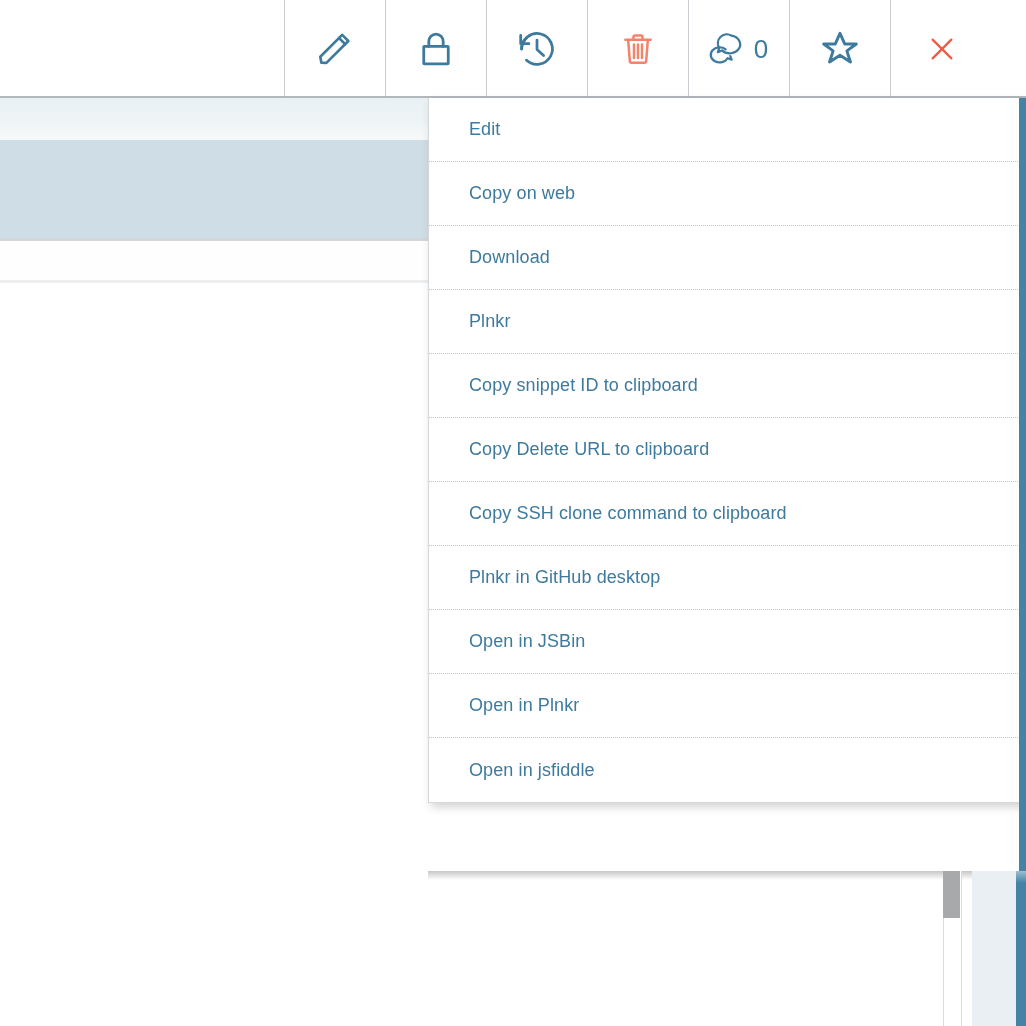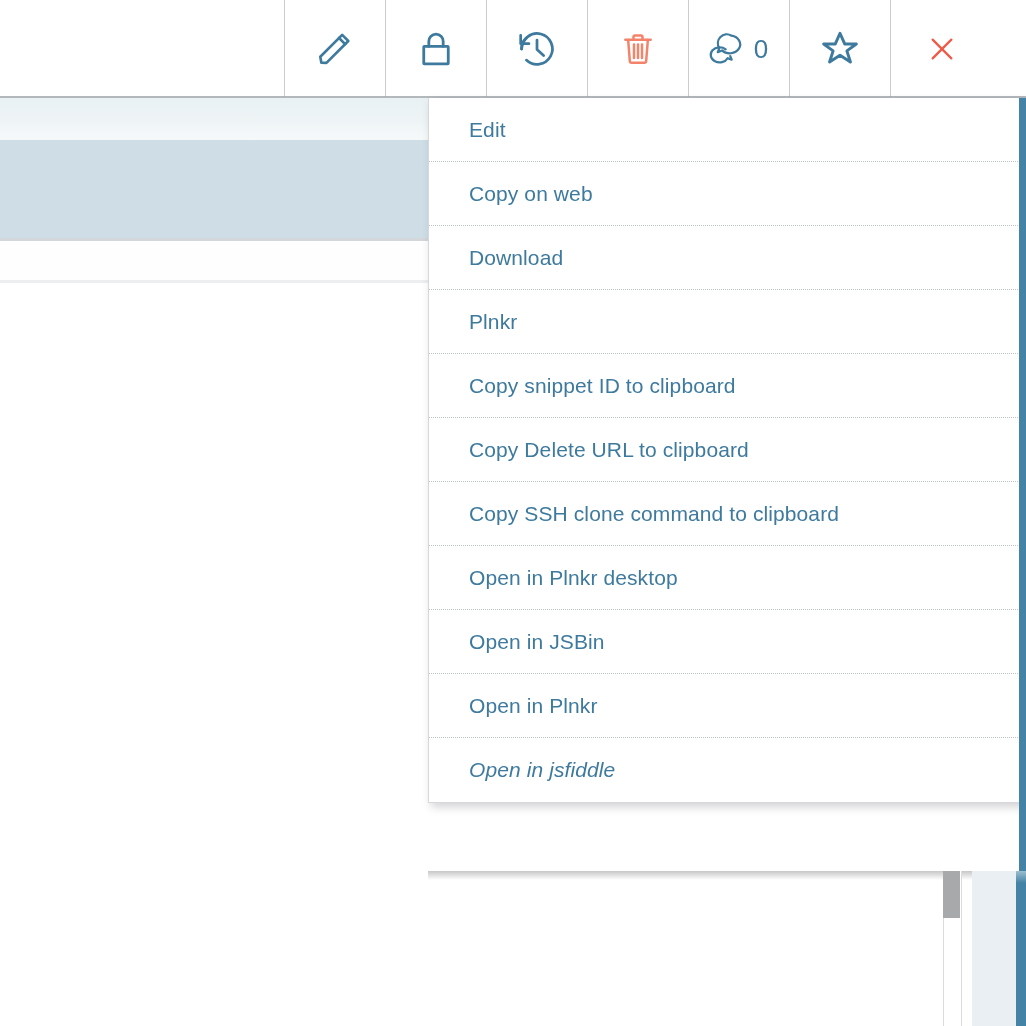--- a/index.html
+++ b/index.html
@@ -121,29 +121,29 @@
     box-sizing: border-box;
     box-shadow: 3px 4px 9px rgba(0,0,0,.18);
     z-index: 20;
   }
   .menu-item {
     height: 64px;
     display: flex;
     align-items: center;
     box-sizing: border-box;
     padding-left: 40px;
-    font-size: 21px;
+    font-size: 18px;
     color: #3d7a9e;
     background: #ffffff;
     border-bottom: 1px dotted #bfc4c7;
     white-space: nowrap;
     cursor: default;
     letter-spacing: .1px;
   }
-  .menu-item:last-child { border-bottom: none; font-style: italic; }
+  .menu-item:last-child { border-bottom: none; }
 
   
   .below-menu {
     position: absolute;
     left: 428px;
     top: 871px;
     width: 598px;
     height: 155px;
     background: #ffffff;
     overflow: hidden;
@@ -296,21 +296,21 @@
   </div>
 
   <div class="context-menu">
     <div class="menu-item">Edit</div>
     <div class="menu-item">Copy on web</div>
     <div class="menu-item">Download</div>
     <div class="menu-item">Plnkr</div>
     <div class="menu-item">Copy snippet ID to clipboard</div>
     <div class="menu-item">Copy Delete URL to clipboard</div>
     <div class="menu-item">Copy SSH clone command to clipboard</div>
-    <div class="menu-item">Open in Plnkr desktop</div>
+    <div class="menu-item">Plnkr in GitHub desktop</div>
     <div class="menu-item">Open in JSBin</div>
     <div class="menu-item">Open in Plnkr</div>
     <div class="menu-item">Open in jsfiddle</div>
   </div>
 
   <div class="below-menu">
     <div class="shadow-strip"></div>
     <div class="scroll-track"></div>
     <div class="scroll-thumb"></div>
     <div class="right-pane"></div>

